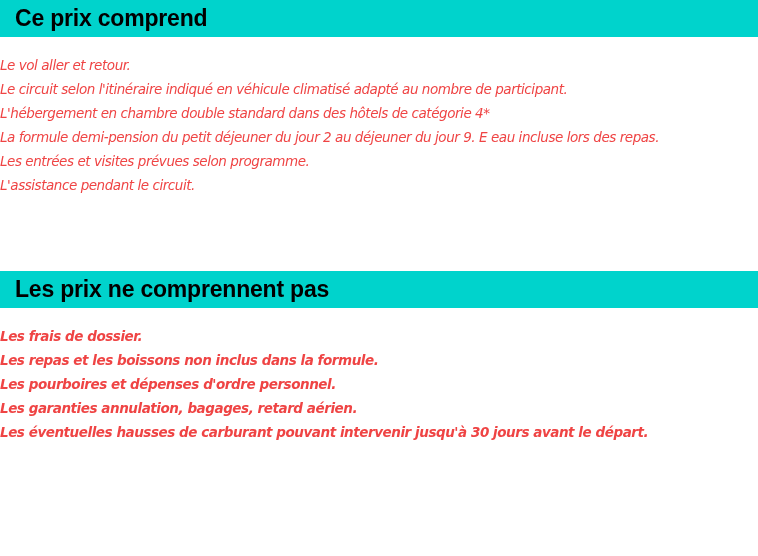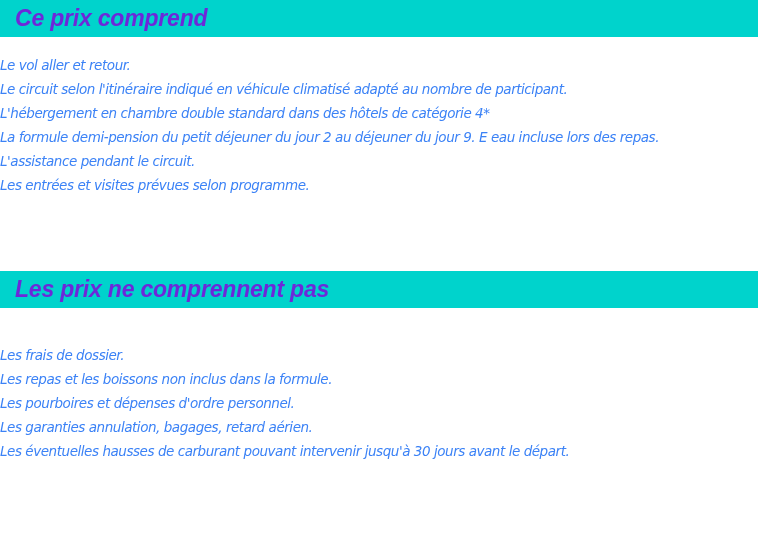--- a/index.html
+++ b/index.html
@@ -3,54 +3,54 @@
   <meta charset="utf-8">
   <style>
     html, body { margin: 0; padding: 0; background: #ffffff; }
     body { width: 758px; height: 556px; overflow: hidden; position: relative; }
     .section-header {
       position: absolute; left: 0; width: 758px; height: 37px;
       background: #00D3CC;
     }
     .section-title {
       position: absolute; left: 15px; top: 2px;
-      color: #6d28d9; font-style: italic; font-weight: bold;
+      color: #000000; font-weight: bold;
       font-family: "Liberation Sans", "DejaVu Sans", sans-serif;
       font-size: 23px; line-height: 33px; letter-spacing: -0.2px;
       margin: 0;
     }
     .item-list {
       position: absolute; left: 0; margin: 0; padding: 0; list-style: none;
     }
     .item-list li {
       font-family: "DejaVu Sans", "Liberation Sans", sans-serif;
-      font-style: italic; font-size: 13.5px; color: #3b82f6;
+      font-style: italic; font-size: 13.5px; color: #ef4444;
       height: 24px; line-height: 24px; white-space: nowrap;
       letter-spacing: -0.45px;
     }
   </style>
 </head>
 <body>
 
 <div class="section-header" style="top:0;">
   <h2 class="section-title">Ce prix comprend</h2>
 </div>
 
 <ul class="item-list" style="top:53px;">
   <li>Le vol aller et retour.</li>
   <li>Le circuit selon l'itinéraire indiqué en véhicule climatisé adapté au nombre de participant.</li>
   <li>L'hébergement en chambre double standard dans des hôtels de catégorie 4*</li>
   <li>La formule demi-pension du petit déjeuner du jour 2 au déjeuner du jour 9. E eau incluse lors des repas.</li>
+  <li>Les entrées et visites prévues selon programme.</li>
   <li>L'assistance pendant le circuit.</li>
-  <li>Les entrées et visites prévues selon programme.</li>
 </ul>
 
 <div class="section-header" style="top:271px;text-align:center;">
   <h2 class="section-title">Les prix ne comprennent pas</h2>
 </div>
 
-<ul class="item-list" style="top:343px;">
+<ul class="item-list" style="top:324px;font-weight:bold;">
   <li>Les frais de dossier.</li>
   <li>Les repas et les boissons non inclus dans la formule.</li>
   <li>Les pourboires et dépenses d'ordre personnel.</li>
   <li>Les garanties annulation, bagages, retard aérien.</li>
   <li>Les éventuelles hausses de carburant pouvant intervenir jusqu'à 30 jours avant le départ.</li>
 </ul>
 
 </body></html>

